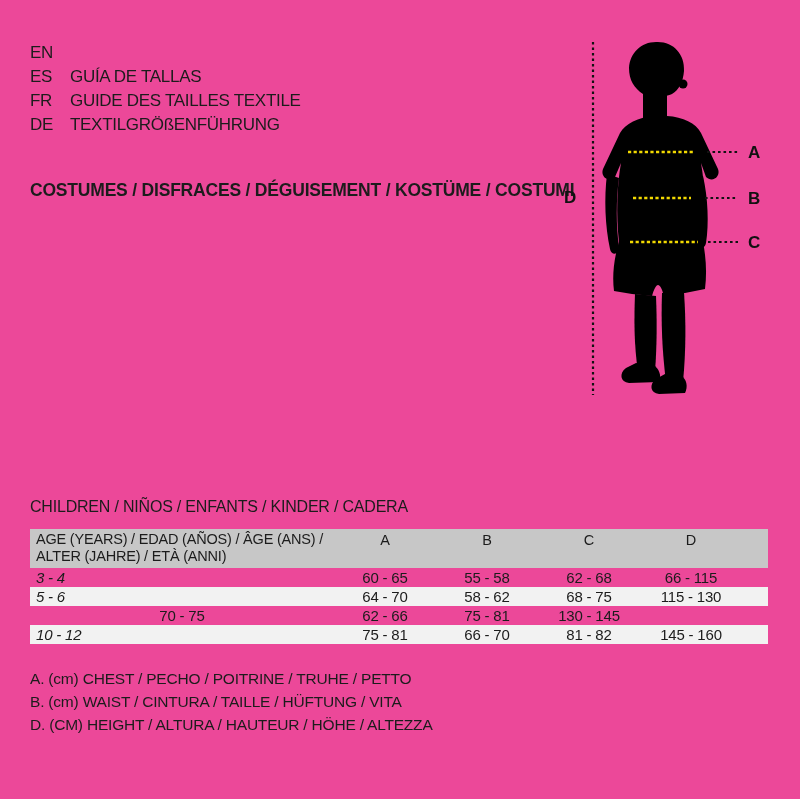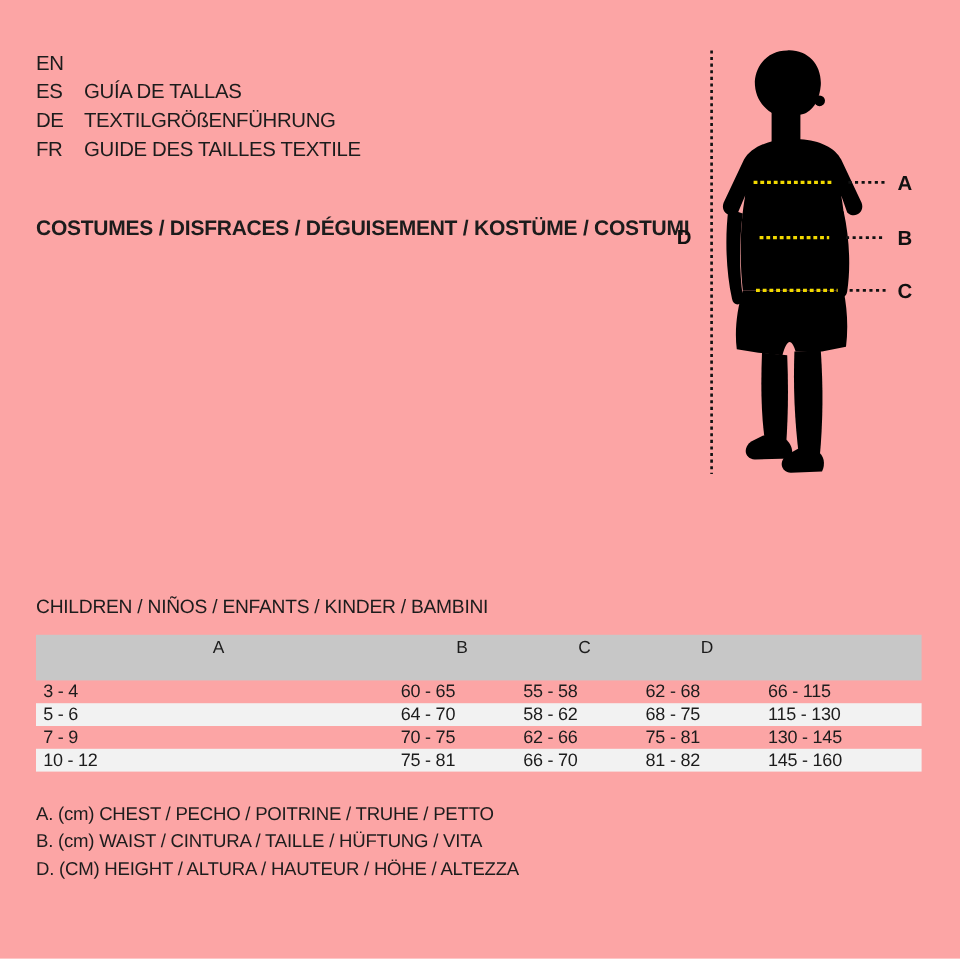--- a/index.html
+++ b/index.html
@@ -9,21 +9,21 @@
     --ink:#1c1c1c;
   }
   *{margin:0;padding:0;box-sizing:border-box;}
   html,body{background:#ffffff;}
   body{
     font-family:"Liberation Sans", sans-serif;
     color:var(--ink);
     width:800px;height:799px;
     position:relative;overflow:hidden;
   }
-  .page{position:absolute;inset:0;width:800px;height:799px;background:#fca5a5;}
+  .page{position:absolute;inset:0;width:800px;height:799px;background:#ec4899;}
 
   
   .lang-list{position:absolute;left:30px;top:41px;}
   .lang-row{display:flex;height:24px;line-height:24px;
     font-size:17px;font-weight:500;letter-spacing:-0.3px;}
   .lang-code{width:40px;flex:0 0 40px;}
   .lang-label{white-space:nowrap;}
 
   .costumes-title{
     position:absolute;left:30px;top:180px;
@@ -47,47 +47,47 @@
   .tbl-grid{display:grid;grid-template-columns:304px 102px 102px 102px 102px 1fr;}
   .tbl-head{
     background:var(--header-gray);
     min-height:38px;padding:2px 0 3px 0;
     font-size:14.5px;letter-spacing:-0.2px;
   }
   .tbl-head .age-cell{padding-left:6px;line-height:17px;}
   .tbl-head .col-letter{text-align:center;line-height:17px;padding-top:1px;}
   .tbl-row{height:19px;line-height:19px;font-size:15px;letter-spacing:-0.2px;}
   .tbl-row.striped{background:var(--stripe-gray);}
-  .tbl-row .age-cell{padding-left:6px;}
-  .tbl-row .val-cell{}
+  .tbl-row .age-cell{padding-left:6px;font-style:italic;}
+  .tbl-row .val-cell{text-align:center;}
 
   
   .legend{position:absolute;left:30px;top:667px;}
   .legend-line{height:23px;line-height:23px;font-size:15.5px;letter-spacing:-0.2px;white-space:nowrap;}
 </style>
 </head>
 <body>
 
 <div class="page">
 
   <div class="lang-list">
     <div class="lang-row">
       <span class="lang-code">EN</span>
     </div>
     <div class="lang-row">
       <span class="lang-code">ES</span>
       <span class="lang-label">GUÍA DE TALLAS</span>
     </div>
     <div class="lang-row">
+      <span class="lang-code">FR</span>
+      <span class="lang-label">GUIDE DES TAILLES TEXTILE</span>
+    </div>
+    <div class="lang-row">
       <span class="lang-code">DE</span>
       <span class="lang-label">TEXTILGRÖßENFÜHRUNG</span>
-    </div>
-    <div class="lang-row">
-      <span class="lang-code">FR</span>
-      <span class="lang-label">GUIDE DES TAILLES TEXTILE</span>
     </div>
   </div>
 
   <div class="costumes-title">COSTUMES / DISFRACES / DÉGUISEMENT / KOSTÜME / COSTUMI</div>
 
   <div class="figure-wrap">
     <svg viewBox="0 0 250 370" xmlns="http://www.w3.org/2000/svg">
 
       <line class="black-dash" x1="38" y1="12" x2="38" y2="365"></line>
       <text class="svg-label" x="9" y="173">D</text>
@@ -113,24 +113,28 @@
       <line class="yellow-dash" x1="78" y1="168" x2="136" y2="168"></line>
       <line class="black-dash" x1="150" y1="168" x2="183" y2="168"></line>
       <text class="svg-label" x="193" y="174">B</text>
 
       <line class="yellow-dash" x1="75" y1="212" x2="143" y2="212"></line>
       <line class="black-dash" x1="153" y1="212" x2="183" y2="212"></line>
       <text class="svg-label" x="193" y="218">C</text>
     </svg>
   </div>
 
-  <div class="children-title">CHILDREN / NIÑOS / ENFANTS / KINDER / BAMBINI</div>
+  <div class="children-title">CHILDREN / NIÑOS / ENFANTS / KINDER / CADERA</div>
 
   <div class="size-table">
     <div class="tbl-grid tbl-head">
+      <div class="age-cell">
+        <div>AGE (YEARS) / EDAD (AÑOS) / ÂGE (ANS) /</div>
+        <div>ALTER (JAHRE) / ETÀ (ANNI)</div>
+      </div>
       <div class="col-letter">A</div>
       <div class="col-letter">B</div>
       <div class="col-letter">C</div>
       <div class="col-letter">D</div>
       <div></div>
     </div>
 
     <div class="tbl-grid tbl-row">
       <div class="age-cell">3 - 4</div>
       <div class="val-cell">60 - 65</div>
@@ -141,21 +145,20 @@
     </div>
     <div class="tbl-grid tbl-row striped">
       <div class="age-cell">5 - 6</div>
       <div class="val-cell">64 - 70</div>
       <div class="val-cell">58 - 62</div>
       <div class="val-cell">68 - 75</div>
       <div class="val-cell">115 - 130</div>
       <div></div>
     </div>
     <div class="tbl-grid tbl-row">
-      <div class="age-cell">7 - 9</div>
       <div class="val-cell">70 - 75</div>
       <div class="val-cell">62 - 66</div>
       <div class="val-cell">75 - 81</div>
       <div class="val-cell">130 - 145</div>
       <div></div>
     </div>
     <div class="tbl-grid tbl-row striped">
       <div class="age-cell">10 - 12</div>
       <div class="val-cell">75 - 81</div>
       <div class="val-cell">66 - 70</div>

